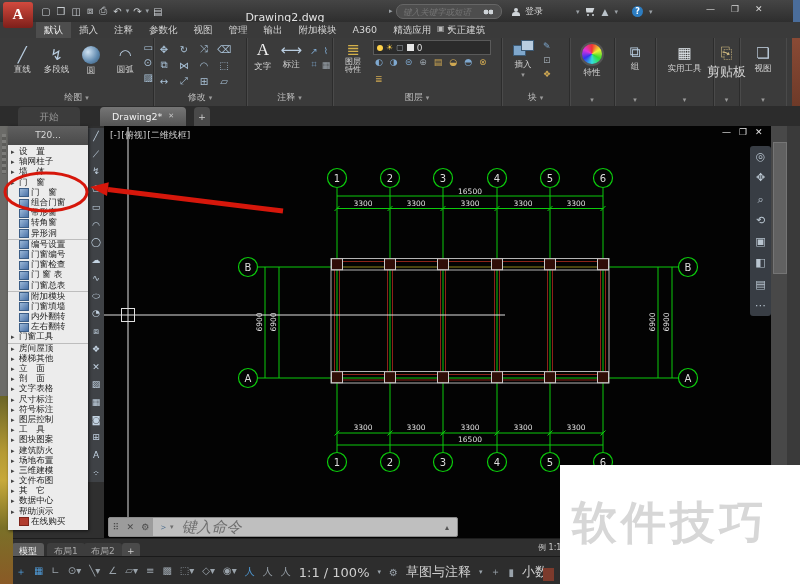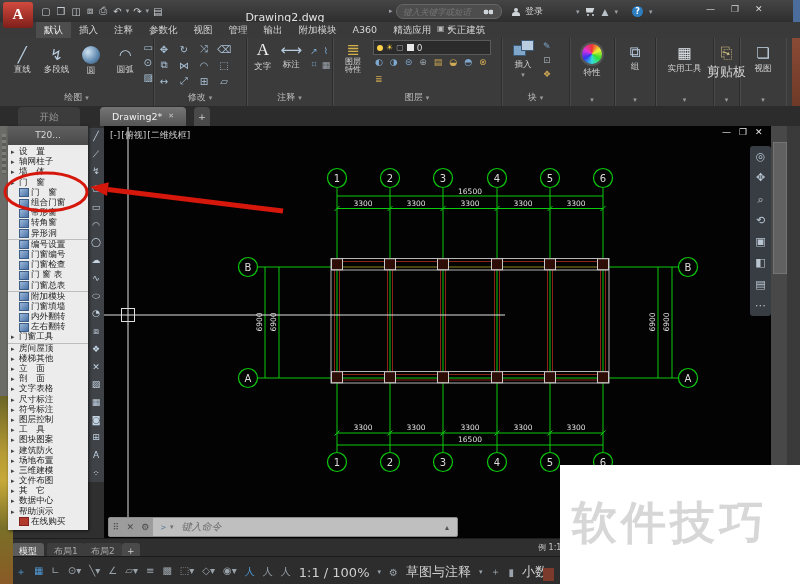--- a/index.html
+++ b/index.html
@@ -68,21 +68,21 @@
   #vplabel span{margin-right:1px;}
   #winctl{left:722px;top:127px;color:#e6e6e6;font-size:9px;z-index:3;letter-spacing:8px;}
   .navbar{left:750px;top:146px;width:21px;height:170px;background:rgba(62,68,75,.9);border-radius:3px;z-index:3;
           display:flex;flex-direction:column;align-items:center;justify-content:space-around;}
   .navbar span{color:#b8c4cf;font-size:11px;line-height:1;}
   .dtool{left:88px;top:128px;width:16px;height:354px;background:#3f4246;z-index:4;display:flex;flex-direction:column;align-items:center;justify-content:space-between;padding:4px 0;box-sizing:border-box;}
   .dtool span{color:#c3d3e2;font-size:9px;line-height:1;}
   
   #cmdbar{left:108px;top:517px;width:348px;height:18px;background:#bfbfbf;border:1px solid #8a8a8a;border-radius:2px;z-index:12;display:flex;align-items:center;}
   #cmdgrip{width:44px;height:100%;background:#9c9c9c;display:flex;align-items:center;justify-content:space-around;color:#4a4a4a;font-size:9px;}
-  #cmd-placeholder{color:#6e6e6e;font-style:italic;font-size:10px;margin-left:8px;flex:1;}
+  #cmd-placeholder{color:#6e6e6e;font-style:italic;font-size:15px;margin-left:8px;flex:1;}
   
   #layoutbar{left:0;top:538px;width:800px;height:18px;background:#2f2f2f;border-top:1px solid #1d1d1d;}
   .ltab{position:absolute;top:4px;height:16px;line-height:16px;padding:0 7px;font-size:9px;border-radius:3px 3px 0 0;}
   #statusbar{left:0;top:556px;width:800px;height:28px;background:#2d2d2d;border-top:1px solid #1a1a1a;}
   #statusicons{display:flex;align-items:center;gap:8px;padding:6px 0 0 16px;font-size:10px;color:#9aa3ab;}
   #statusicons .k-blue{color:#4f9bd8;}
   .sbtext{color:#cfcfcf;font-size:13px;white-space:nowrap;}
   
   #watermark{left:560px;top:465px;width:240px;height:119px;background:#ffffff;z-index:30;}
   #watermark div{margin:28px 0 0 12px;font-size:45px;font-weight:600;letter-spacing:4px;color:#d7d7d7;white-space:nowrap;}

